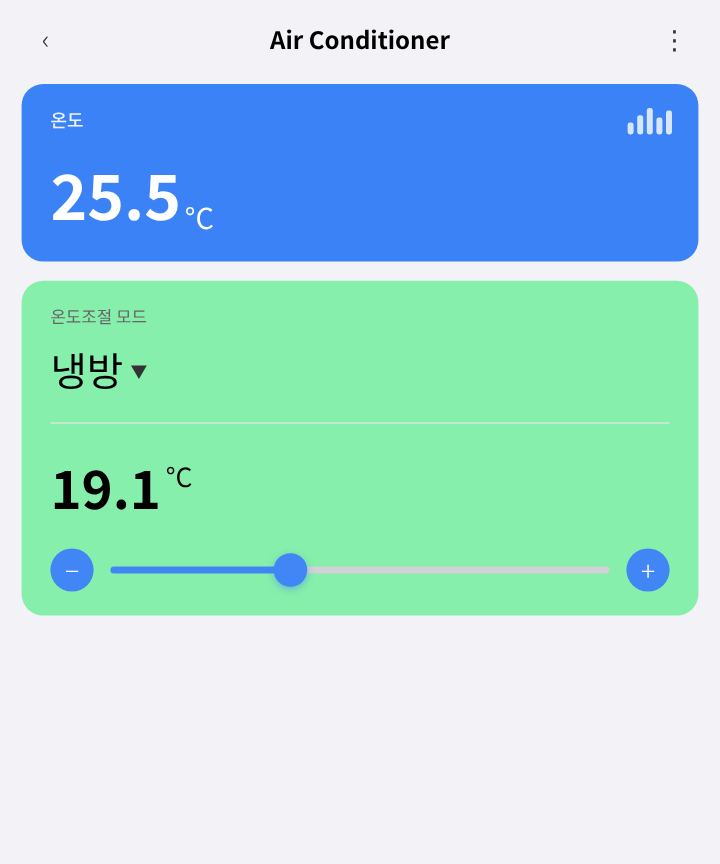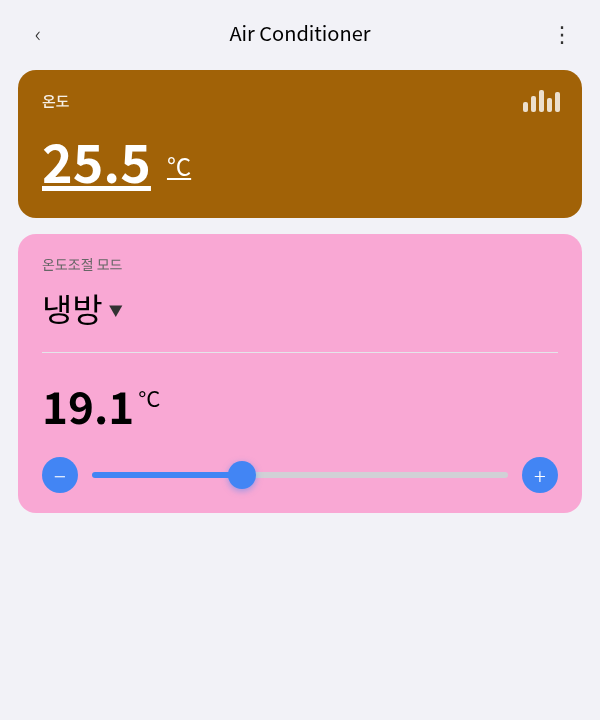--- a/index.html
+++ b/index.html
@@ -24,21 +24,21 @@
       background: #f2f2f7;
     }
 
     .header-center {
       text-align: center;
       flex: 1;
     }
 
     .header-title {
       font-size: 20px;
-      font-weight: 400;
+      font-weight: 700;
       color: #000;
     }
 
     .header-subtitle {
       font-size: 13px;
       color: #666;
       margin-top: 2px;
     }
 
     .header-icon {
@@ -55,42 +55,41 @@
       font-size: 22px;
       color: #333;
       font-weight: 300;
     }
 
     .content {
       padding: 10px 18px;
     }
 
     .temperature-card {
-      background: #a16207;
+      background: #3b82f6;
       border-radius: 18px;
       padding: 20px 24px;
       margin-bottom: 16px;
       color: white;
       position: relative;
     }
 
     .temp-label {
       font-size: 15px;
       font-weight: 500;
       color: rgba(255,255,255,0.9);
       margin-bottom: 12px;
     }
 
     .temp-value {
       font-size: 52px;
       font-weight: 700;
       display: flex;
-      align-items: center;
-      gap: 16px;
-      text-decoration: underline;
+      align-items: flex-end;
+      gap: 3px;
     }
 
     .temp-unit {
       font-size: 24px;
       font-weight: 400;
       margin-top: 10px;
     }
 
     .chart-icon {
       position: absolute;
@@ -101,21 +100,21 @@
       gap: 3px;
     }
 
     .chart-bar {
       background: rgba(255,255,255,0.8);
       border-radius: 2px;
       width: 5px;
     }
 
     .control-card {
-      background: #f9a8d4;
+      background: #86efac;
       border-radius: 18px;
       padding: 0;
       overflow: hidden;
     }
 
     .control-section {
       padding: 20px 24px;
     }
 
     .divider {

